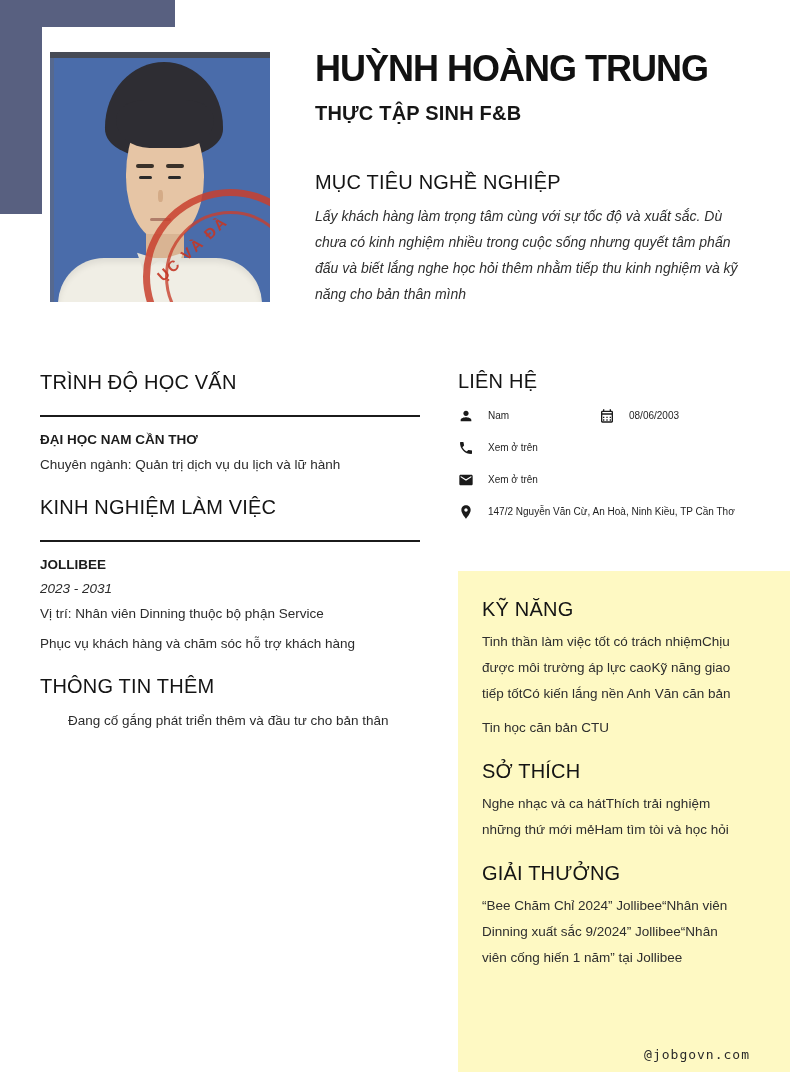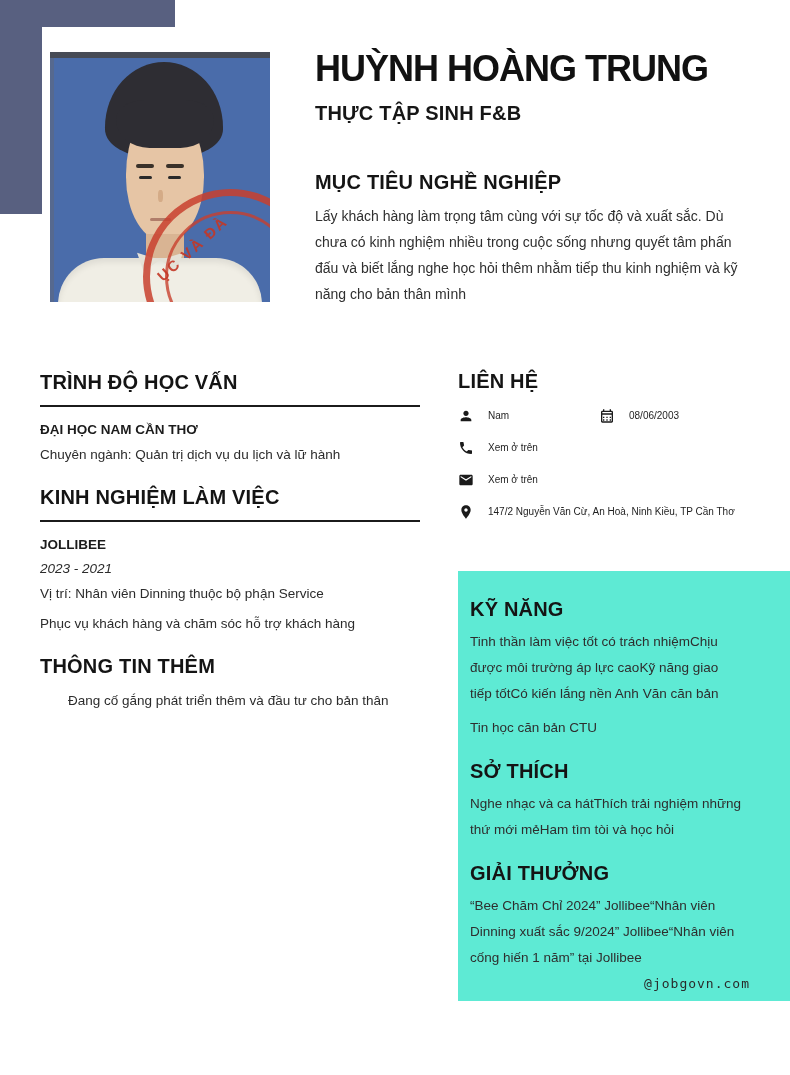--- a/index.html
+++ b/index.html
@@ -48,46 +48,46 @@
   .stamp-arc{ position:absolute; left:-2px; top:44px; transform:rotate(-42deg);
     color:rgba(195,55,38,.9); font-weight:bold; font-size:15px; letter-spacing:2px; }
 
   
   .header{ position:absolute; left:315px; top:49px; width:460px; }
   .header h1{ font-size:36px; font-weight:bold; letter-spacing:-1px; line-height:40px; color:#111; }
   .job-title{ margin-top:13px; font-size:20px; font-weight:bold; letter-spacing:.2px; color:#161616; }
 
   
   .objective{ position:absolute; left:315px; top:170px; width:438px; }
-  h2.sec, h3.sec{ font-size:20px; font-weight:bold; line-height:24px; color:#141414; letter-spacing:.2px; }
-  .objective p{ margin-top:9px; font-size:14px; line-height:26px; color:#2f2f2f; }
+  h2.sec, h3.sec{ font-size:20px; font-weight:normal; line-height:24px; color:#141414; letter-spacing:.2px; }
+  .objective p{ margin-top:9px; font-size:14px; line-height:26px; color:#2f2f2f;font-style:italic; }
 
   
   .col-left{ position:absolute; left:40px; top:370px; width:380px; }
-  .col-left h2.ruled{ padding-bottom:11px; border-bottom:2px solid #1b1b1b; }
+  .col-left h2.ruled{ padding-bottom:21px; border-bottom:2px solid #1b1b1b; }
   .org{ margin-top:14px; font-size:13.5px; font-weight:bold; line-height:17px; }
   .years{ margin-top:7px; font-size:13.5px; font-style:italic; line-height:17px; color:#2c2c2c; }
   .line{ margin-top:4px; font-size:13.5px; line-height:26px; color:#2c2c2c; }
   .sect{ margin-top:17px; }
   .sect:first-child{ margin-top:0; }
   .sect p.after-h{ margin-top:10px;margin-left:28px; }
 
   
   .contact{ position:absolute; left:458px; top:369px; width:335px; }
   .c-rows{ margin-top:12px; }
   .c-row{ display:flex; align-items:flex-start; margin-bottom:10px; min-height:22px; }
   .c-row svg{ width:16px; height:16px; flex:0 0 16px; margin-top:3px; fill:#1a1a1a; }
   .c-text{ margin-left:14px; font-size:10px; line-height:22px; color:#1e1e1e; max-width:285px; }
   .c-pair{ display:flex; }
   .c-cell{ display:flex; align-items:flex-start; }
   .c-cell.first{ width:141px; }
 
   
-  .panel{ position:absolute; left:458px; top:571px; width:332px; height:430px;
-    background:#5eead4; padding:10px 48px 0 12px; }
+  .panel{ position:absolute; left:458px; top:571px; width:332px; height:501px;
+    background:#fef9c3; padding:10px 48px 0 24px; }
   .panel h3.sec{ margin-top:16px; }
   .panel h3.sec.later{ margin-top:18px; }
   .panel p{ margin-top:8px; font-size:13.5px; line-height:26px; color:#2e2e2e; }
   .watermark{ position:absolute; right:40px; bottom:10px;
     font-family:"DejaVu Sans Mono", monospace; font-size:13px; letter-spacing:1px; color:#2a2a2a; }
 </style>
 </head>
 <body>
 
 <div class="page">
@@ -132,21 +132,21 @@
 
     <section class="sect">
       <h2 class="sec ruled">TRÌNH ĐỘ HỌC VẤN</h2>
       <div class="org">ĐẠI HỌC NAM CẦN THƠ</div>
       <p class="line">Chuyên ngành: Quản trị dịch vụ du lịch và lữ hành</p>
     </section>
 
     <section class="sect">
       <h2 class="sec ruled">KINH NGHIỆM LÀM VIỆC</h2>
       <div class="org">JOLLIBEE</div>
-      <div class="years">2023 - 2021</div>
+      <div class="years">2023 - 2031</div>
       <p class="line">Vị trí: Nhân viên Dinning thuộc bộ phận Service</p>
       <p class="line">Phục vụ khách hàng và chăm sóc hỗ trợ khách hàng</p>
     </section>
 
     <section class="sect">
       <h2 class="sec">THÔNG TIN THÊM</h2>
       <p class="line after-h">Đang cố gắng phát triển thêm và đầu tư cho bản thân</p>
     </section>
 
   </div>

